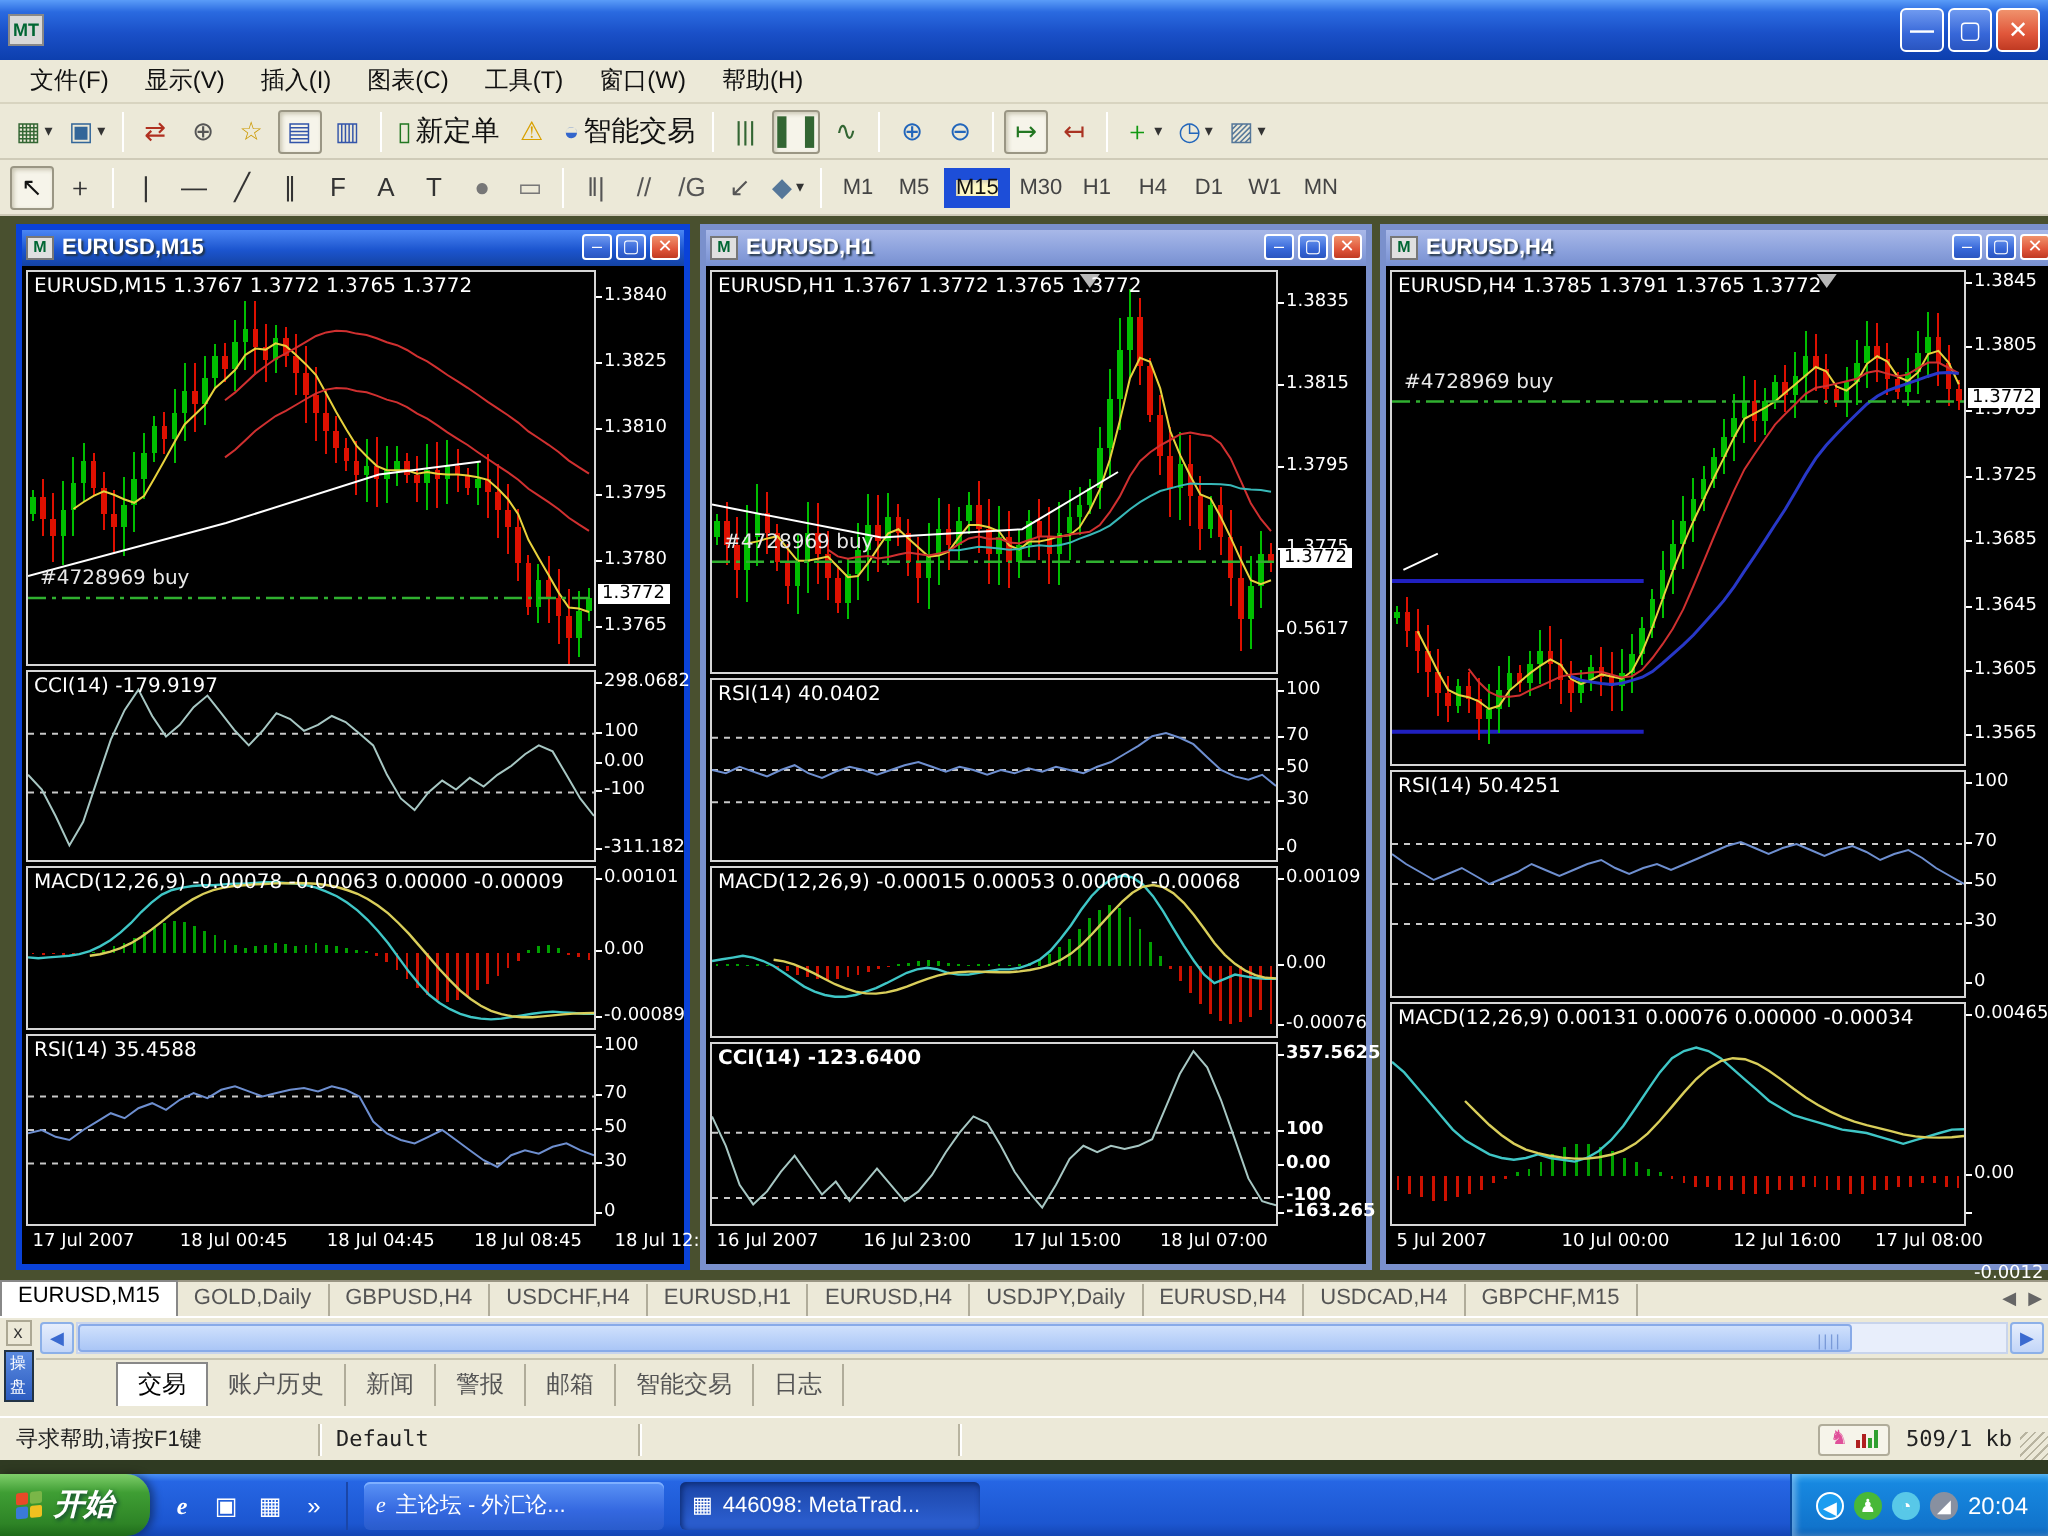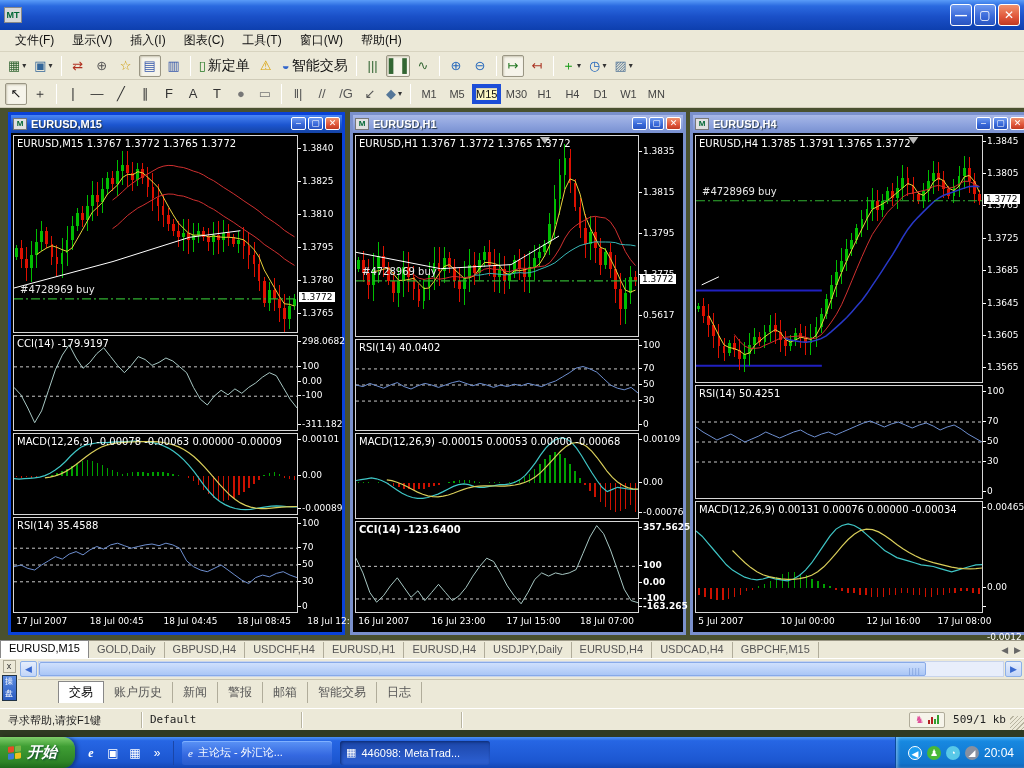--- a/index.html
+++ b/index.html
@@ -19,21 +19,21 @@
   .menuitem { font-size:12px; color:#111; padding:2px 9px; }
   .toolbar { height:28px; background:#ece9d8; border-bottom:1px solid #cfcbb8; display:flex; align-items:center; padding-left:4px;}
   .tbtn { min-width:22px; height:22px; padding:0 2px; margin:0 1px; display:flex; align-items:center; justify-content:center;
     font-size:13px; color:#444; border:1px solid transparent; border-radius:2px; gap:2px;}
   .tbtn.pressed { border:1px solid #9a9684; background:#f6f4ea; box-shadow:inset 1px 1px 2px #c9c5b2;}
   .tbtn .lbl { font-size:14px; color:#111; }
   .tbtn .dd { font-size:8px; color:#333; }
   .tbsep { width:1px; height:20px; background:#b8b4a0; border-right:1px solid #fff; margin:0 4px;}
   .tfbtn { min-width:26px; height:20px; margin:0 1px; font-size:11px; color:#444; display:flex; align-items:center;
     justify-content:center; border:1px solid transparent;}
-  .tfbtn.active { background:#fef9c3; border:4px solid #1d4ed8; box-shadow:inset 1px 1px 2px #cac6b4; color:#111;}
+  .tfbtn.active { background:#fef9c3; border:6px solid #1d4ed8; box-shadow:inset 1px 1px 2px #cac6b4; color:#111;}
   
   .mdi { position:relative; height:532px; background:#49502f; overflow:hidden; }
   .win { position:absolute; border:3px solid #7a90cc; background:#000; display:flex; flex-direction:column; }
   .win.active { border-color:#0a42d8; }
   .wtb { height:18px; display:flex; align-items:center; padding:0 2px; position:relative; flex:0 0 18px;
     background:linear-gradient(180deg,#a8b8e8,#8aa0dc 60%,#7890d0); }
   .win.active .wtb { background:linear-gradient(180deg,#4a86f4,#1c55cf 55%,#1443a4); }
   .wtb .wicon { width:14px; height:12px; background:#e0e0e0; border:1px solid #777; margin-right:4px;
     font-size:8px; line-height:10px; text-align:center; color:#063; font-weight:bold;}
   .wtb .wtitle { color:#fff; font-size:11px; font-weight:bold; text-shadow:1px 1px 1px #234; }
@@ -1107,21 +1107,21 @@
         <div class="ttab">账户历史</div>
         <div class="ttab">新闻</div>
         <div class="ttab">警报</div>
         <div class="ttab">邮箱</div>
         <div class="ttab">智能交易</div>
         <div class="ttab">日志</div>
       </div>
   </div>
 </div>
 <div class="statusbar">
-  <div class="ssec" style="width:142px">寻求帮助,请按F1键</div>
+  <div class="ssec" style="width:160px">寻求帮助,请按F1键</div>
   <div class="ssec" style="width:160px; font-family:'DejaVu Sans Mono',monospace;">Default</div>
   <div class="ssec" style="width:160px"></div>
   <div class="straffic">
     <div class="conn-box">
       <span style="color:#e0509a;font-size:10px;">♞</span>
       <span style="display:inline-flex;align-items:flex-end;gap:1px;">
         <i style="width:2px;height:4px;background:#b02020;display:block"></i>
           <i style="width:2px;height:7px;background:#b02020;display:block"></i>
           <i style="width:2px;height:5px;background:#30a030;display:block"></i>
           <i style="width:2px;height:9px;background:#30a030;display:block"></i>

